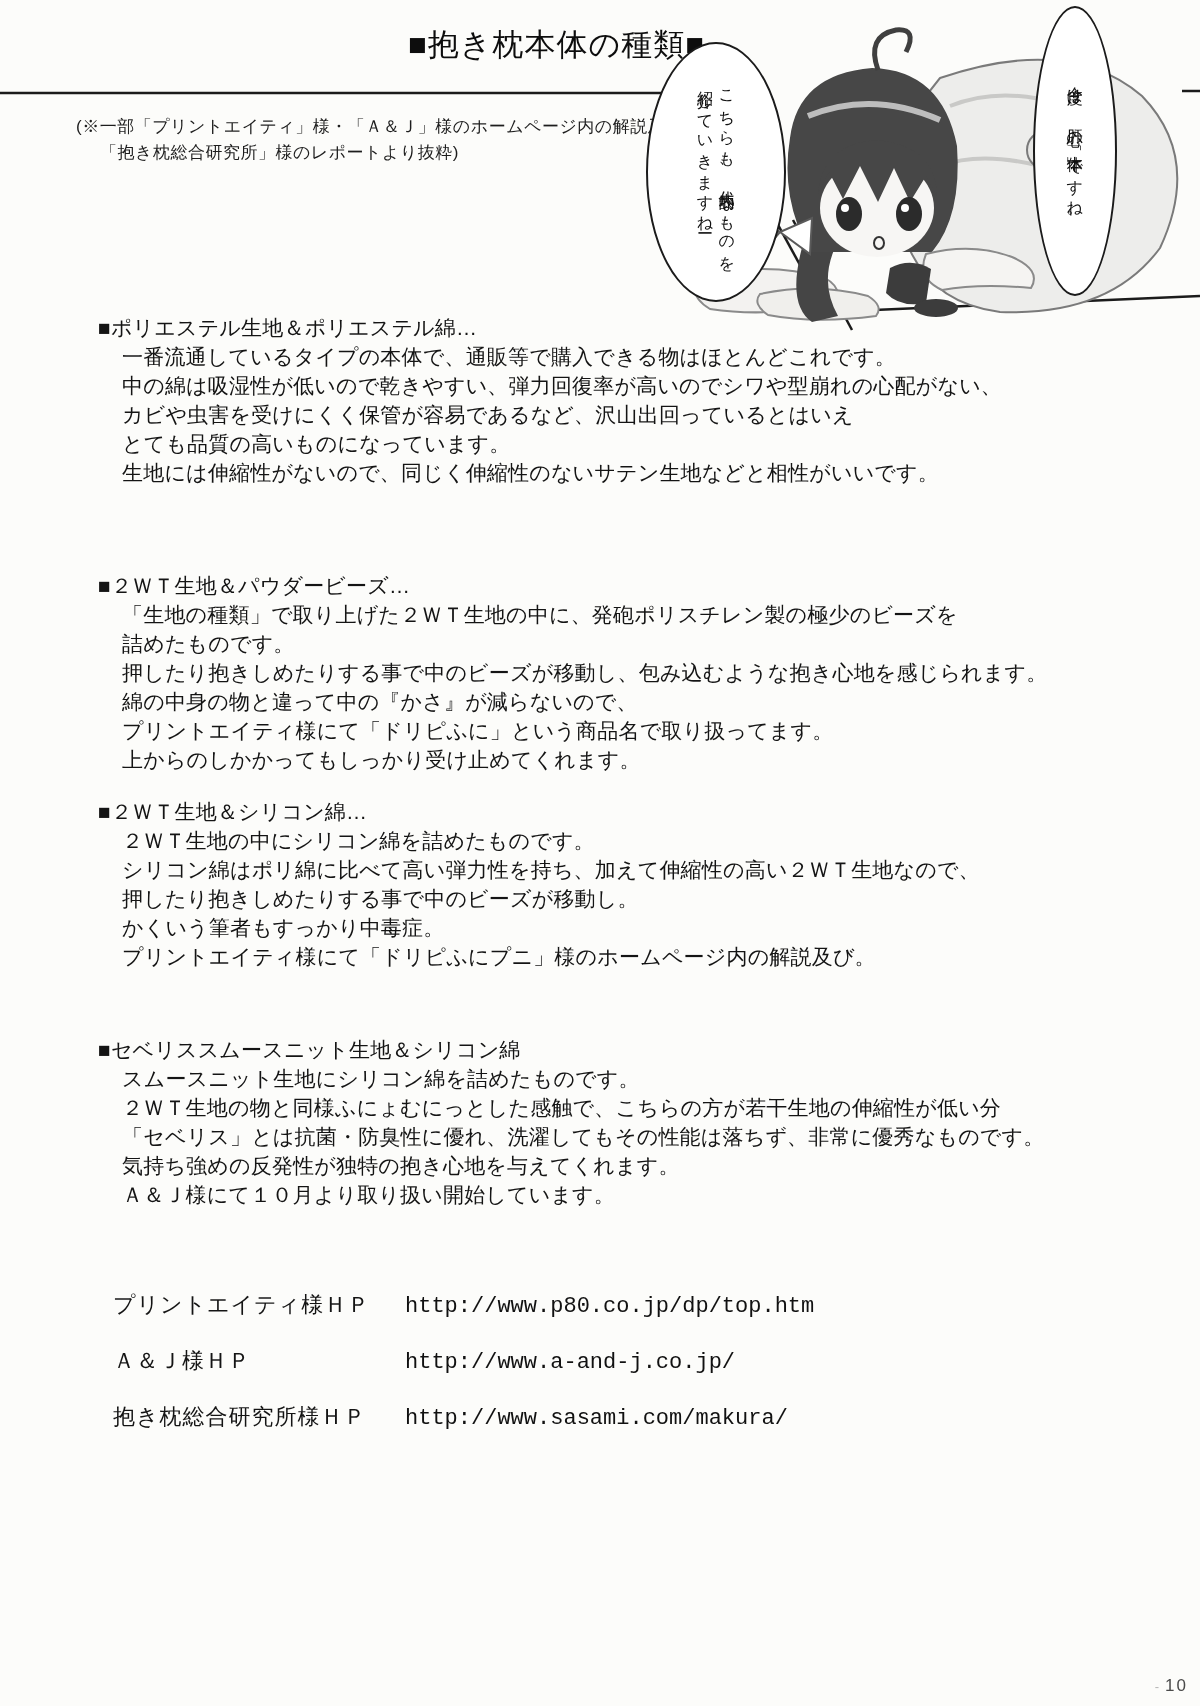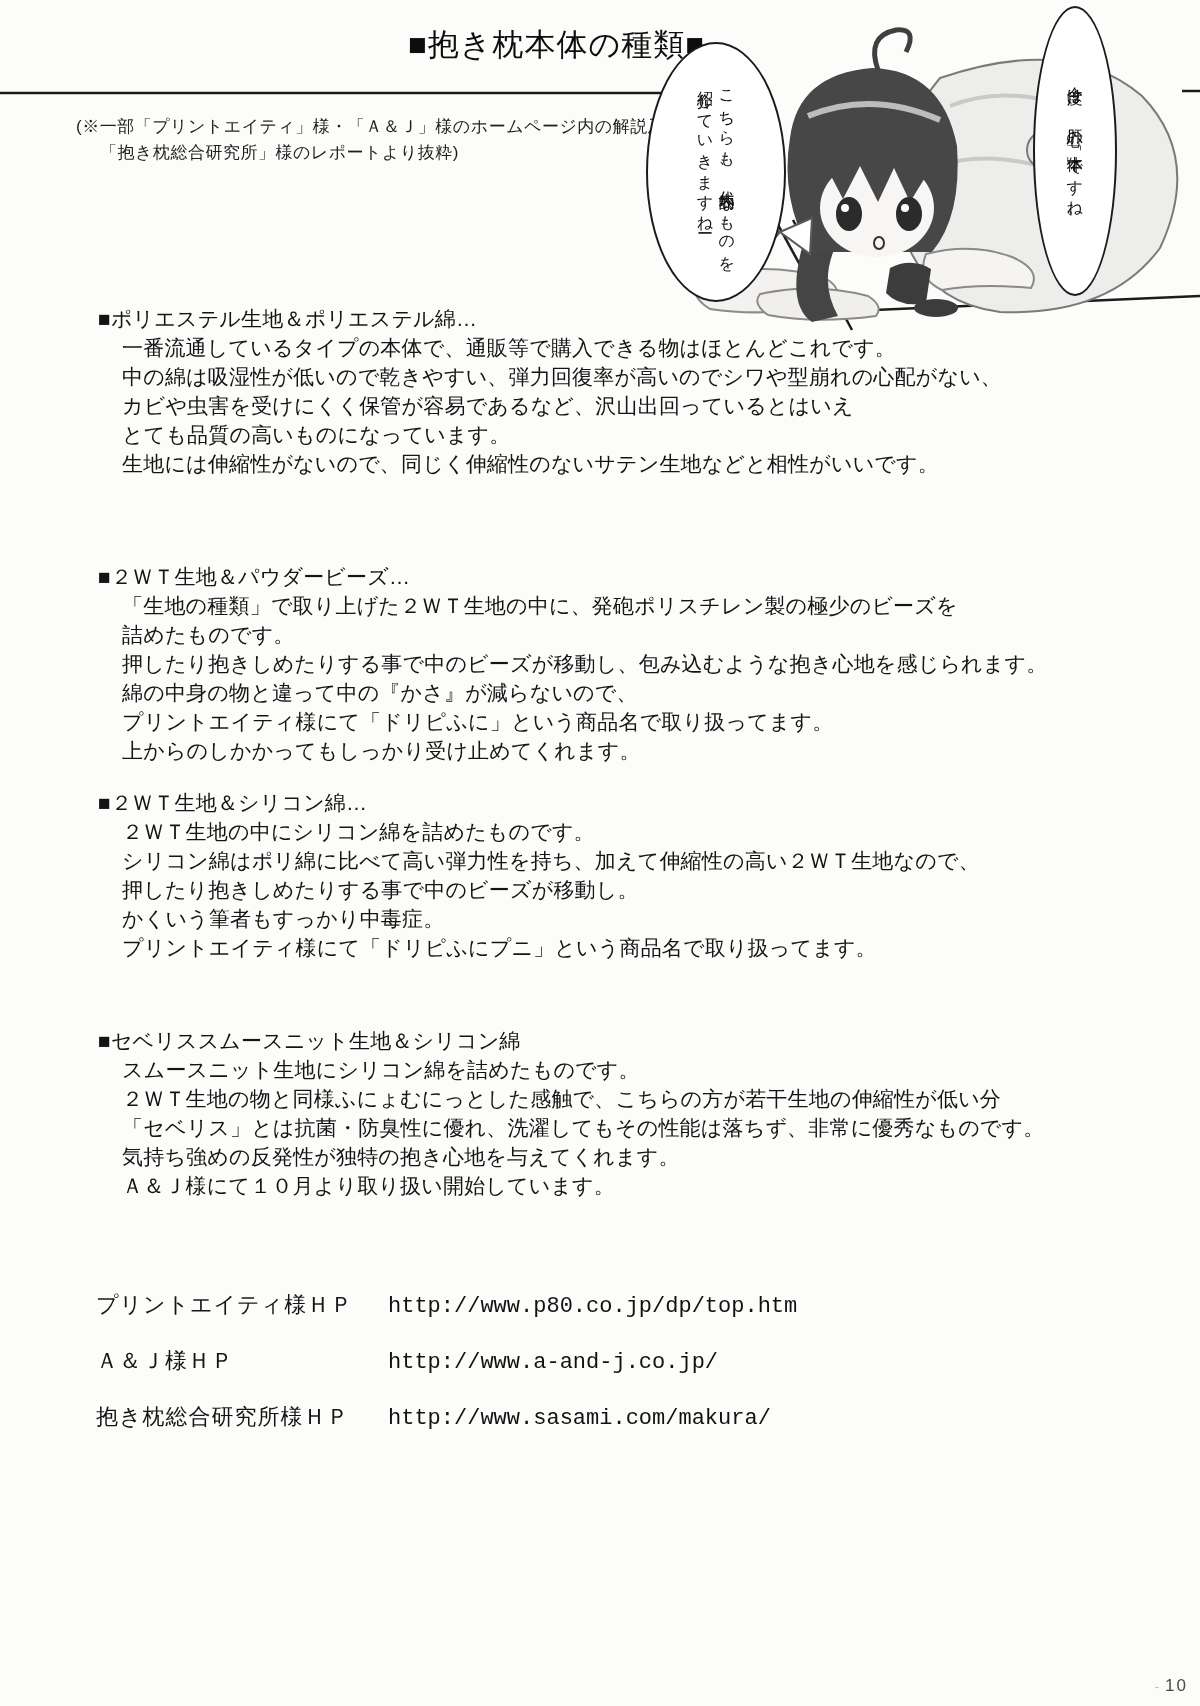--- a/index.html
+++ b/index.html
@@ -29,25 +29,25 @@
   }
   .bubble-left{left:646px;top:42px;width:136px;height:256px;}
   .bubble-right{left:1033px;top:6px;width:80px;height:286px;}
   .vtext{
     writing-mode:vertical-rl;text-orientation:upright;
     font-size:16px;letter-spacing:2px;line-height:1.35;color:#111;
   }
   .vtext span{display:block;}
   .sec{
     position:absolute;left:98px;width:1010px;
-    font-size:21px;line-height:29px;color:#141414;letter-spacing:0.2px;
+    font-size:21px;line-height:29px;color:#141414;letter-spacing:0.2px;margin-top:9px;
   }
   .sec-h{font-weight:500;}
   .sec-l{padding-left:24px;}
-  .links{position:absolute;left:96px;top:1290px;width:900px;}
+  .links{position:absolute;left:113px;top:1290px;width:900px;}
   .link-row{display:flex;margin-bottom:26px;align-items:baseline;}
   .link-label{width:292px;font-size:22px;letter-spacing:1px;color:#141414;}
   .link-url{font-family:"Liberation Mono",monospace;font-size:22px;color:#111;}
   .pagenum{
     position:absolute;right:12px;bottom:10px;font-size:17px;color:#4a4a4a;
     letter-spacing:2px;
     margin-top:20px;
   }
   .pagenum .mark{color:#b5b5b5;font-size:13px;margin-right:4px;}
 </style>
@@ -139,21 +139,21 @@
     <div class="sec-l">プリントエイティ様にて「ドリピふに」という商品名で取り扱ってます。</div>
     <div class="sec-l">上からのしかかってもしっかり受け止めてくれます。</div>
   </section>
 
   <section class="sec" style="top:788px">
     <div class="sec-h">■２ＷＴ生地＆シリコン綿…</div>
     <div class="sec-l">２ＷＴ生地の中にシリコン綿を詰めたものです。</div>
     <div class="sec-l">シリコン綿はポリ綿に比べて高い弾力性を持ち、加えて伸縮性の高い２ＷＴ生地なので、</div>
     <div class="sec-l">押したり抱きしめたりする事で中のビーズが移動し。</div>
     <div class="sec-l">かくいう筆者もすっかり中毒症。</div>
-    <div class="sec-l">プリントエイティ様にて「ドリピふにプニ」という商品名で取り扱ってます。</div>
+    <div class="sec-l">プリントエイティ様にて「ドリピふにプニ」様のホームページ内の解説及び。</div>
   </section>
 
   <section class="sec" style="top:1026px">
     <div class="sec-h">■セベリススムースニット生地＆シリコン綿</div>
     <div class="sec-l">スムースニット生地にシリコン綿を詰めたものです。</div>
     <div class="sec-l">２ＷＴ生地の物と同様ふにょむにっとした感触で、こちらの方が若干生地の伸縮性が低い分</div>
     <div class="sec-l">「セベリス」とは抗菌・防臭性に優れ、洗濯してもその性能は落ちず、非常に優秀なものです。</div>
     <div class="sec-l">気持ち強めの反発性が独特の抱き心地を与えてくれます。</div>
     <div class="sec-l">Ａ＆Ｊ様にて１０月より取り扱い開始しています。</div>
   </section>

